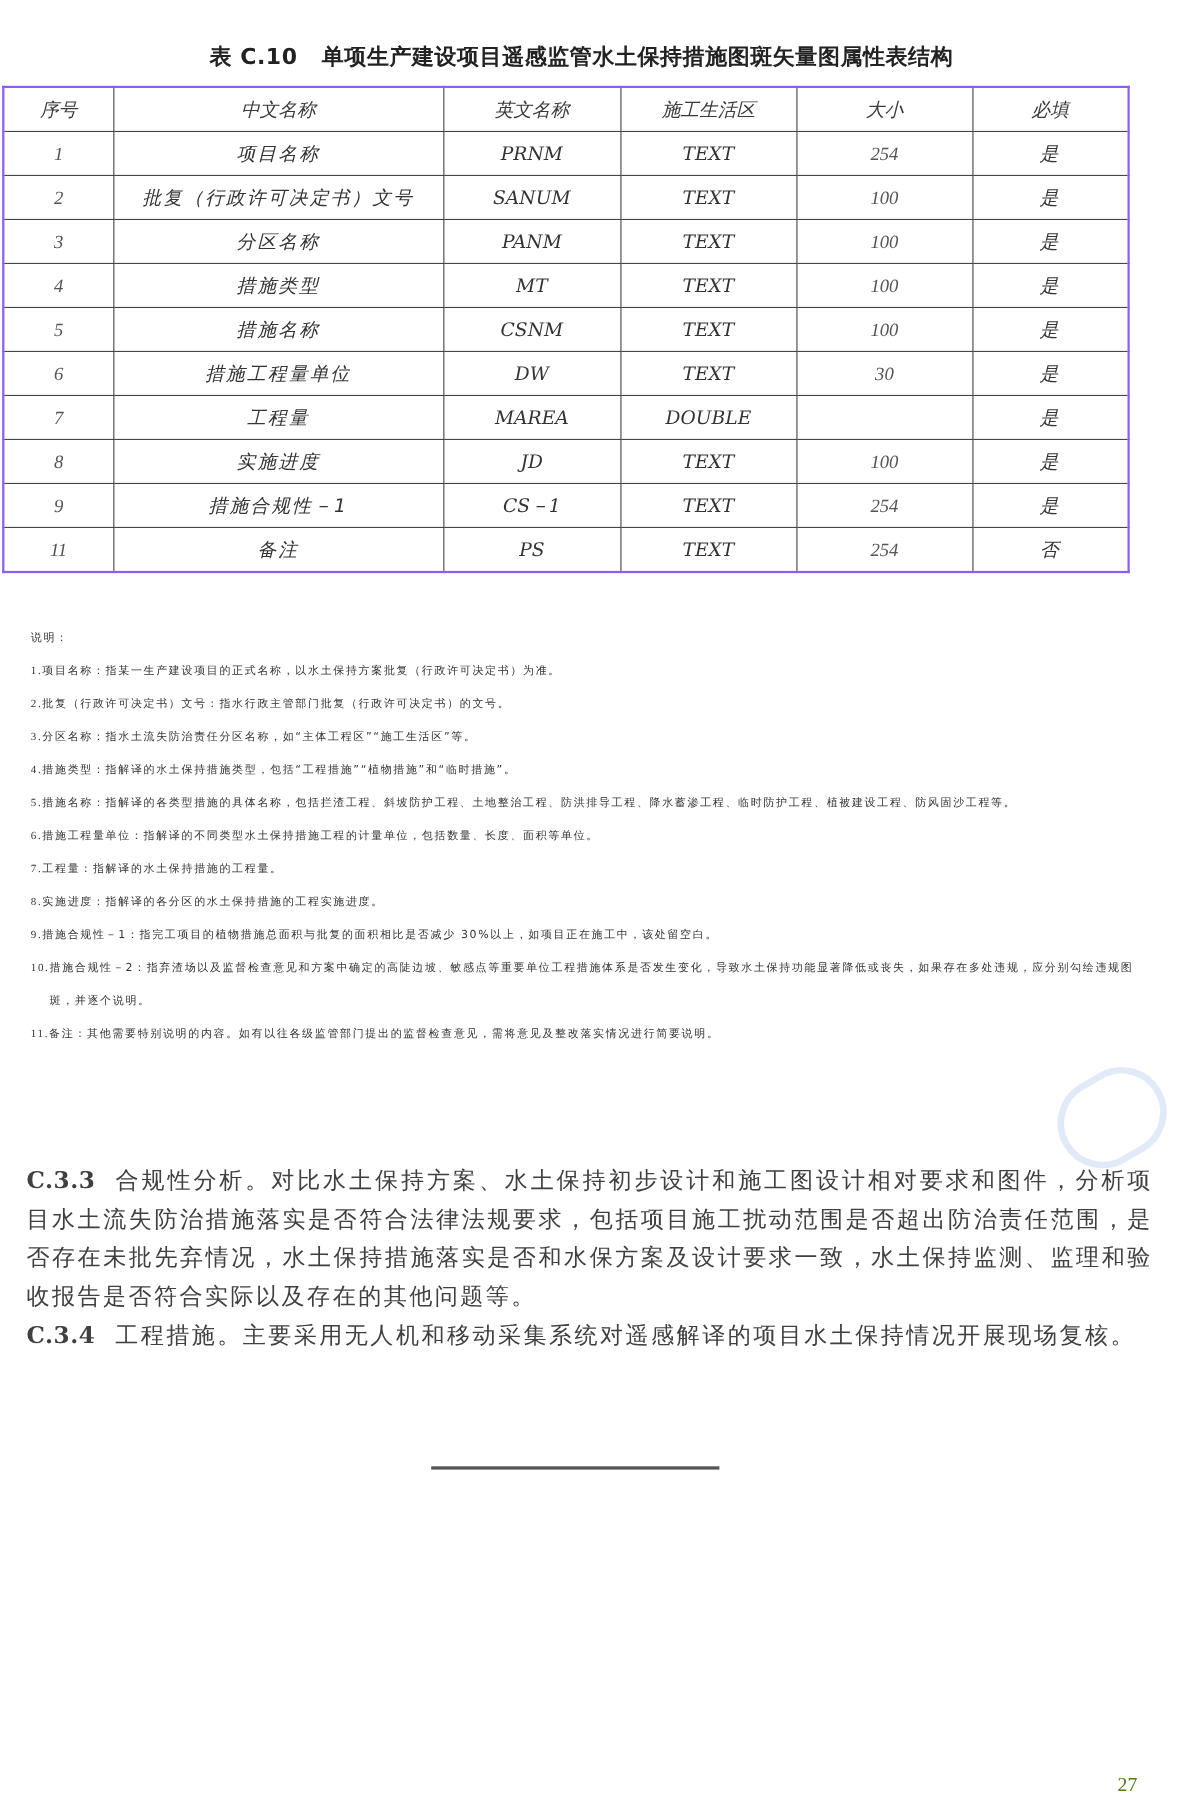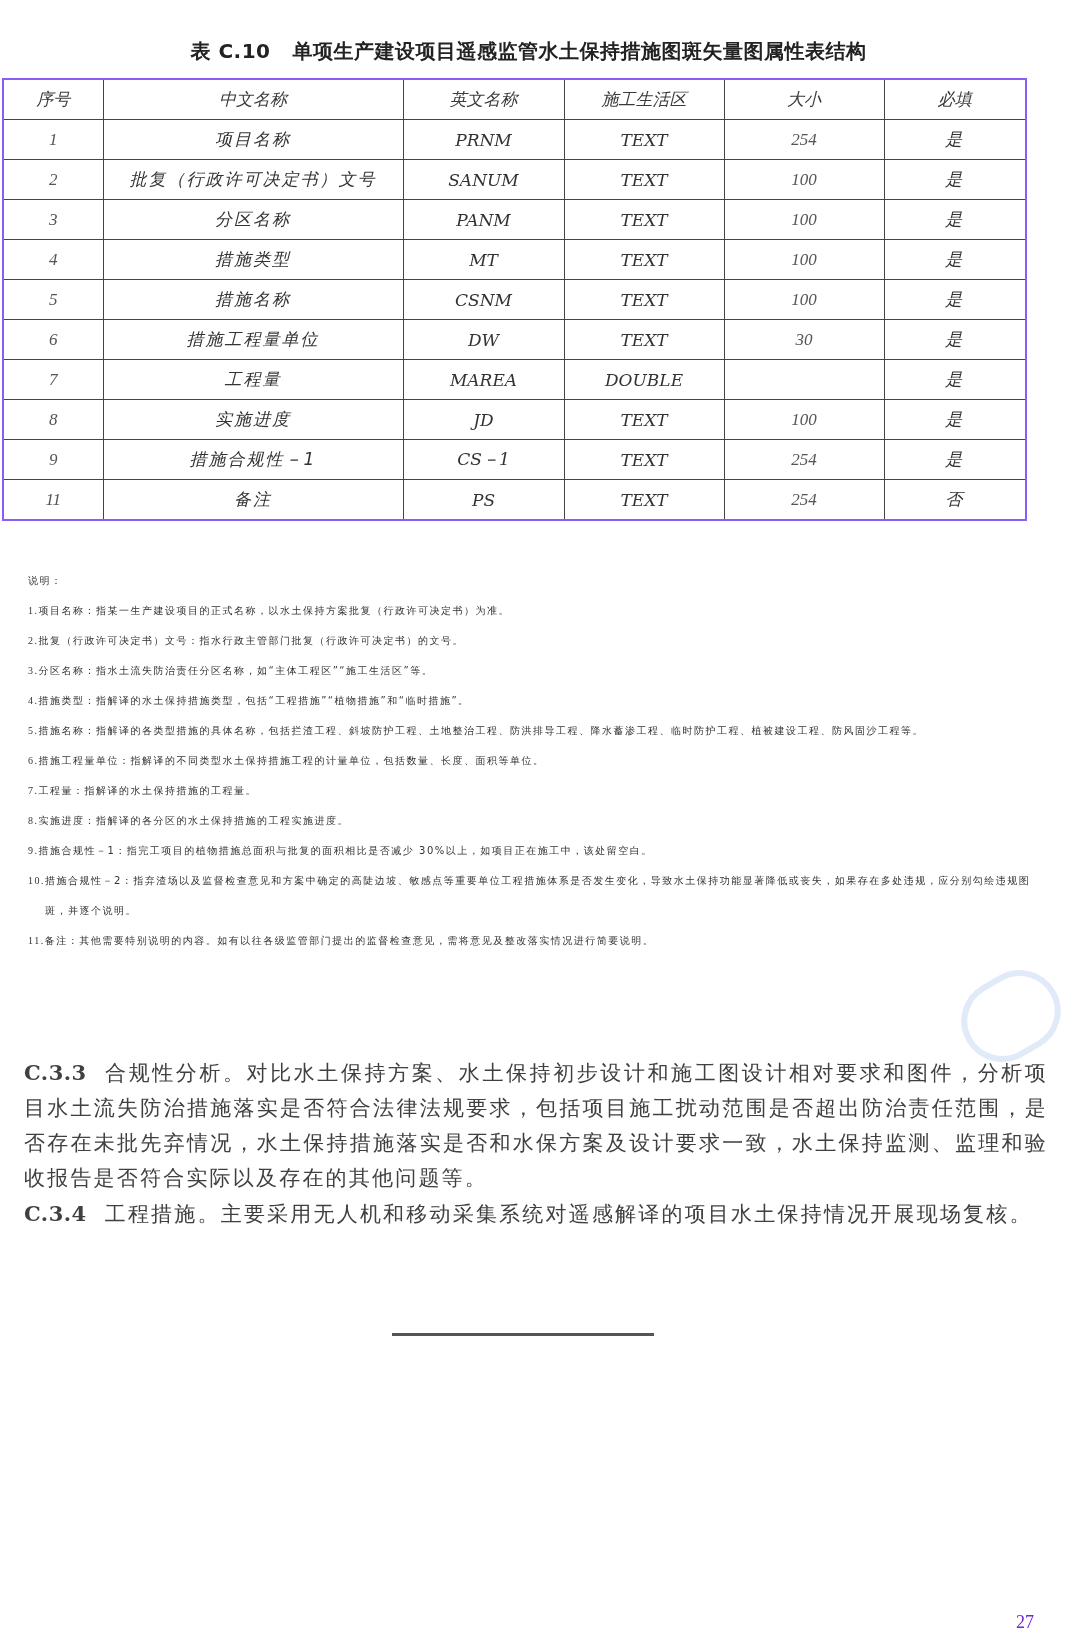--- a/index.html
+++ b/index.html
@@ -41,21 +41,21 @@
       font-family: "DejaVu Sans", sans-serif; font-size: 21px; color: #404040; line-height: 35px;
       letter-spacing: 2.2px; text-align: justify;
     }
     .sections p { margin: 0; }
     .sections .clause { font-family: "DejaVu Serif", serif; font-weight: bold; letter-spacing: 0.5px; margin-right: 18px; }
     .rule {
       position: absolute; top: 1333px; left: 392px; width: 262px; height: 3px; background: #555;
     }
     .page-num {
       position: absolute; top: 1612px; left: 1016px; font-family: "Liberation Serif", serif;
-      font-size: 18px; color: #6d28d9;
+      font-size: 18px; color: #4d7c0f;
     }
     .watermark {
       position: absolute; top: 975px; left: 960px; width: 90px; height: 70px;
       border-radius: 45px; border: 6px solid rgba(170,195,235,0.35); transform: rotate(-30deg);
     }
   </style>
 </head>
 <body>
 
 <div class="caption">

